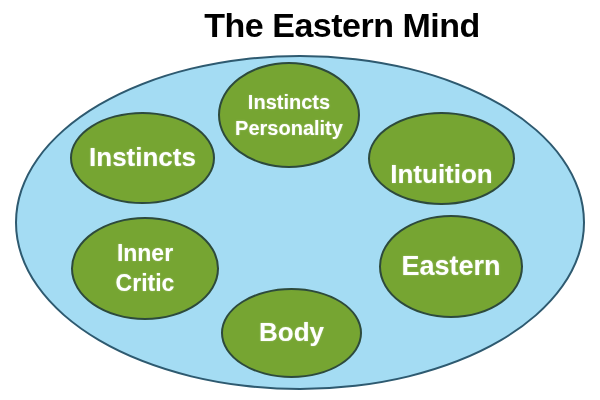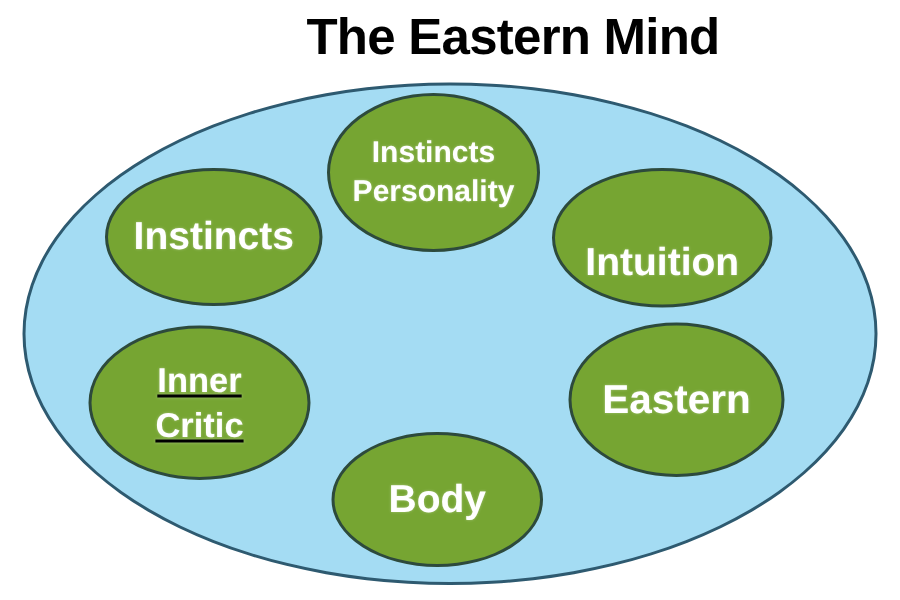--- a/index.html
+++ b/index.html
@@ -69,21 +69,21 @@
     text-shadow: 0 0 2px rgba(255,255,255,0.35);
   }
   .b-instincts   { left: 218px; top:  62px; width: 142px; height: 106px; }
   .b-instincts .bubble-label { font-size: 20px; }
   .b-thinking    { left:  70px; top: 112px; width: 145px; height:  92px; }
   .b-thinking .bubble-label { font-size: 26px; }
   .b-intuition   { left: 368px; top: 112px; width: 147px; height:  93px; }
   .b-intuition .bubble-label { font-size: 26px; margin-top: 32px; }
   .b-heart       { left: 220px; top: 181px; width: 145px; height:  96px; }
   .b-heart .bubble-label { font-size: 27px; }
-  .b-inner-critic{ left:  59px; top: 217px; width: 148px; height: 103px; text-decoration: underline; }
+  .b-inner-critic{ left:  71px; top: 217px; width: 148px; height: 103px; }
   .b-inner-critic .bubble-label { font-size: 23px; }
   .b-culture     { left: 379px; top: 215px; width: 144px; height: 103px; }
   .b-culture .bubble-label { font-size: 27px; }
   .b-body        { left: 221px; top: 288px; width: 141px; height:  90px; }
   .b-body .bubble-label { font-size: 26px; }
 </style>
 </head>
 <body>
 
 <div class="stage">

